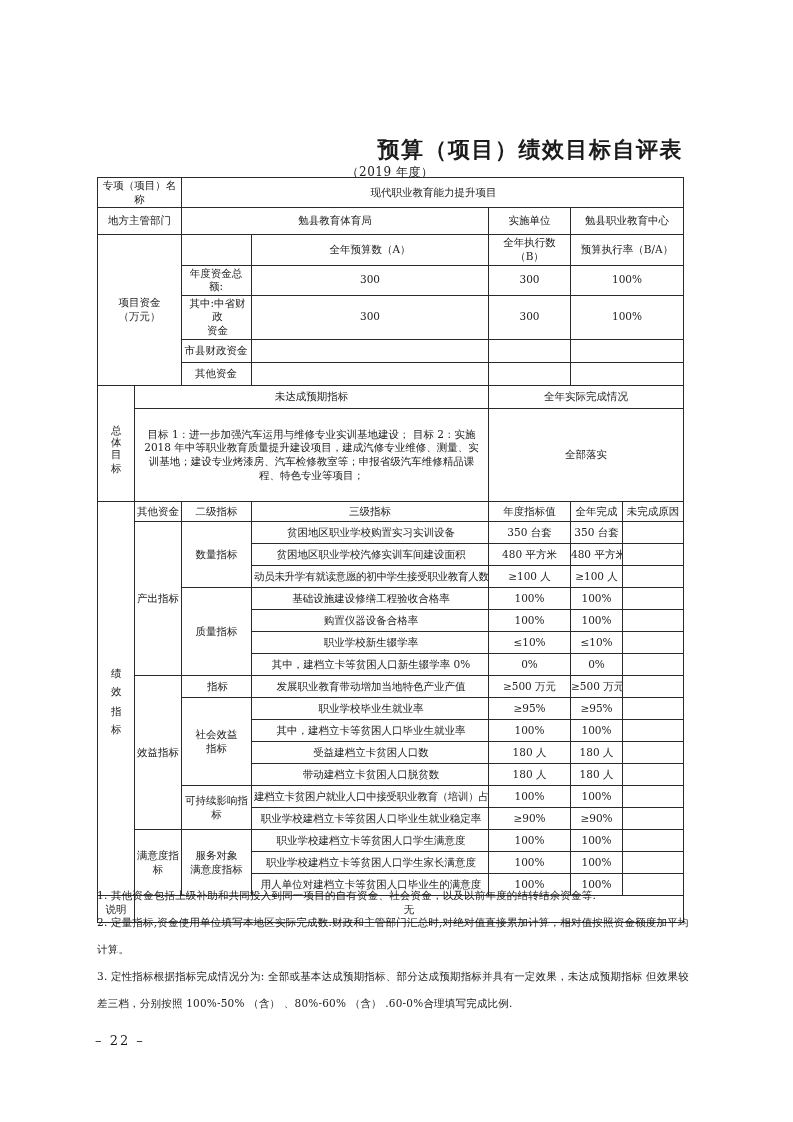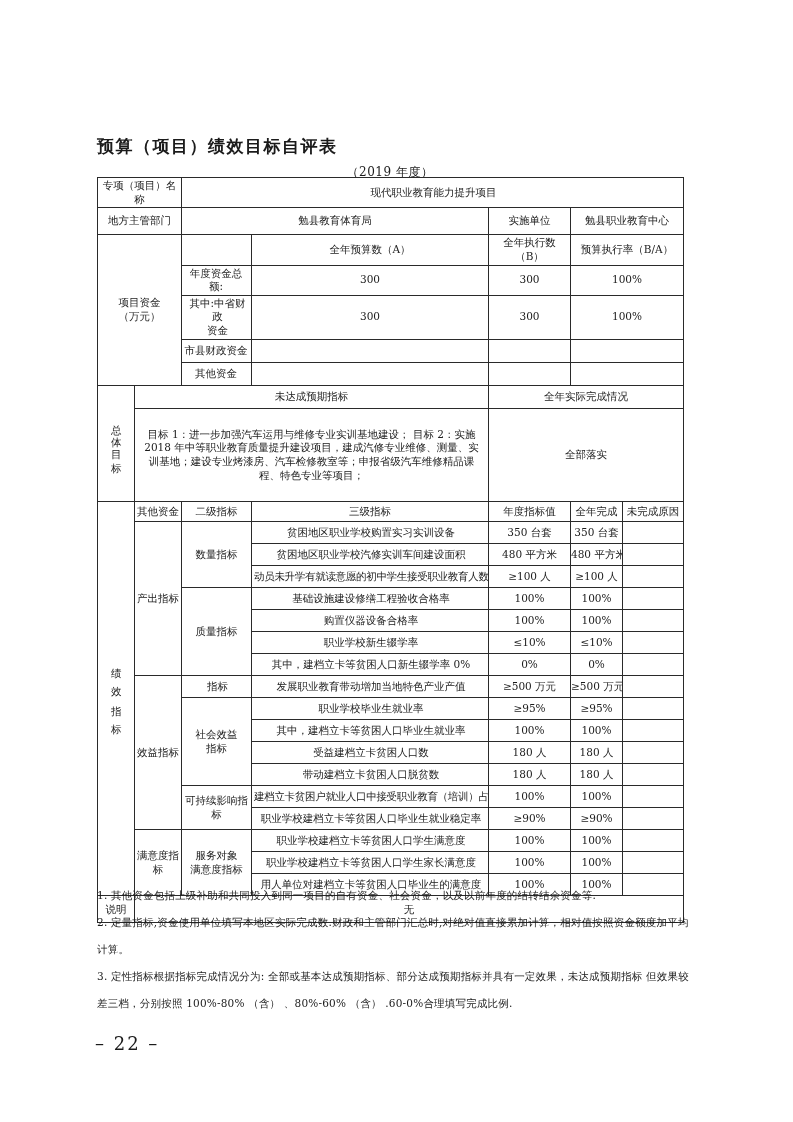--- a/index.html
+++ b/index.html
@@ -2,22 +2,22 @@
 <html><head>
 <meta charset="utf-8">
 <style>
   html,body { margin:0; padding:0; }
   body {
     width:793px; height:1122px; background:#ffffff; position:relative;
     font-family:"DejaVu Serif","Liberation Serif",serif; color:#1b1b1b;
     overflow:hidden;
   }
   .title {
-    position:absolute; top:135px; left:97px; width:586px; text-align:left;
-    font-size:17px; font-weight:bold; letter-spacing:1.5px;
+    position:absolute; top:135px; left:97px; width:586px; text-align:right;
+    font-size:22px; font-weight:bold; letter-spacing:1.5px;
   }
   .subtitle {
     position:absolute; top:164px; left:97px; width:586px; text-align:center;
     font-size:12px; letter-spacing:0.5px;
   }
   table.main {
     position:absolute; top:177px; left:97px; width:586px;
     border-collapse:collapse; table-layout:fixed;
     border:1.5px solid #222;
   }
@@ -35,21 +35,21 @@
   .goals{ text-align:left; padding:19px 7px !important; line-height:22.5px; }
   .vspan{ writing-mode:vertical-rl; text-orientation:upright; display:inline-block; }
   .v1   { letter-spacing:13px; }
   .v2   { letter-spacing:19px; }
   .notes{
     position:absolute; top:882px; left:97px; width:596px;
     font-size:10.5px; line-height:27px; letter-spacing:0.2px;
   }
   .notes p { margin:0; }
   .pageno{
-    position:absolute; top:1033px; left:95px; font-size:18px; letter-spacing:2px;
+    position:absolute; top:1033px; left:95px; font-size:13px; letter-spacing:2px;
   }
 </style>
 </head>
 <body>
 
 <div class="title">预算（项目）绩效目标自评表</div>
 <div class="subtitle">（2019 年度）</div>
 
 <table class="main">
   <colgroup>
@@ -265,16 +265,16 @@
     <tr style="height:27px">
       <td>说明</td>
       <td colspan="6">无</td>
     </tr>
   </tbody>
 </table>
 
 <div class="notes">
   <p>1. 其他资金包括上级补助和共同投入到同一项目的自有资金、社会资金，以及以前年度的结转结余资金等.</p>
   <p>2. 定量指标,资金使用单位填写本地区实际完成数.财政和主管部门汇总时,对绝对值直接累加计算，相对值按照资金额度加平均计算。</p>
-  <p>3. 定性指标根据指标完成情况分为: 全部或基本达成预期指标、部分达成预期指标并具有一定效果，未达成预期指标 但效果较差三档，分别按照 100%-80% （含） 、80%-60% （含） .60-0%合理填写完成比例.</p>
+  <p>3. 定性指标根据指标完成情况分为: 全部或基本达成预期指标、部分达成预期指标并具有一定效果，未达成预期指标 但效果较差三档，分别按照 100%-50% （含） 、80%-60% （含） .60-0%合理填写完成比例.</p>
 </div>
 
 <div class="pageno">– 22 –</div>
 
 </body></html>

